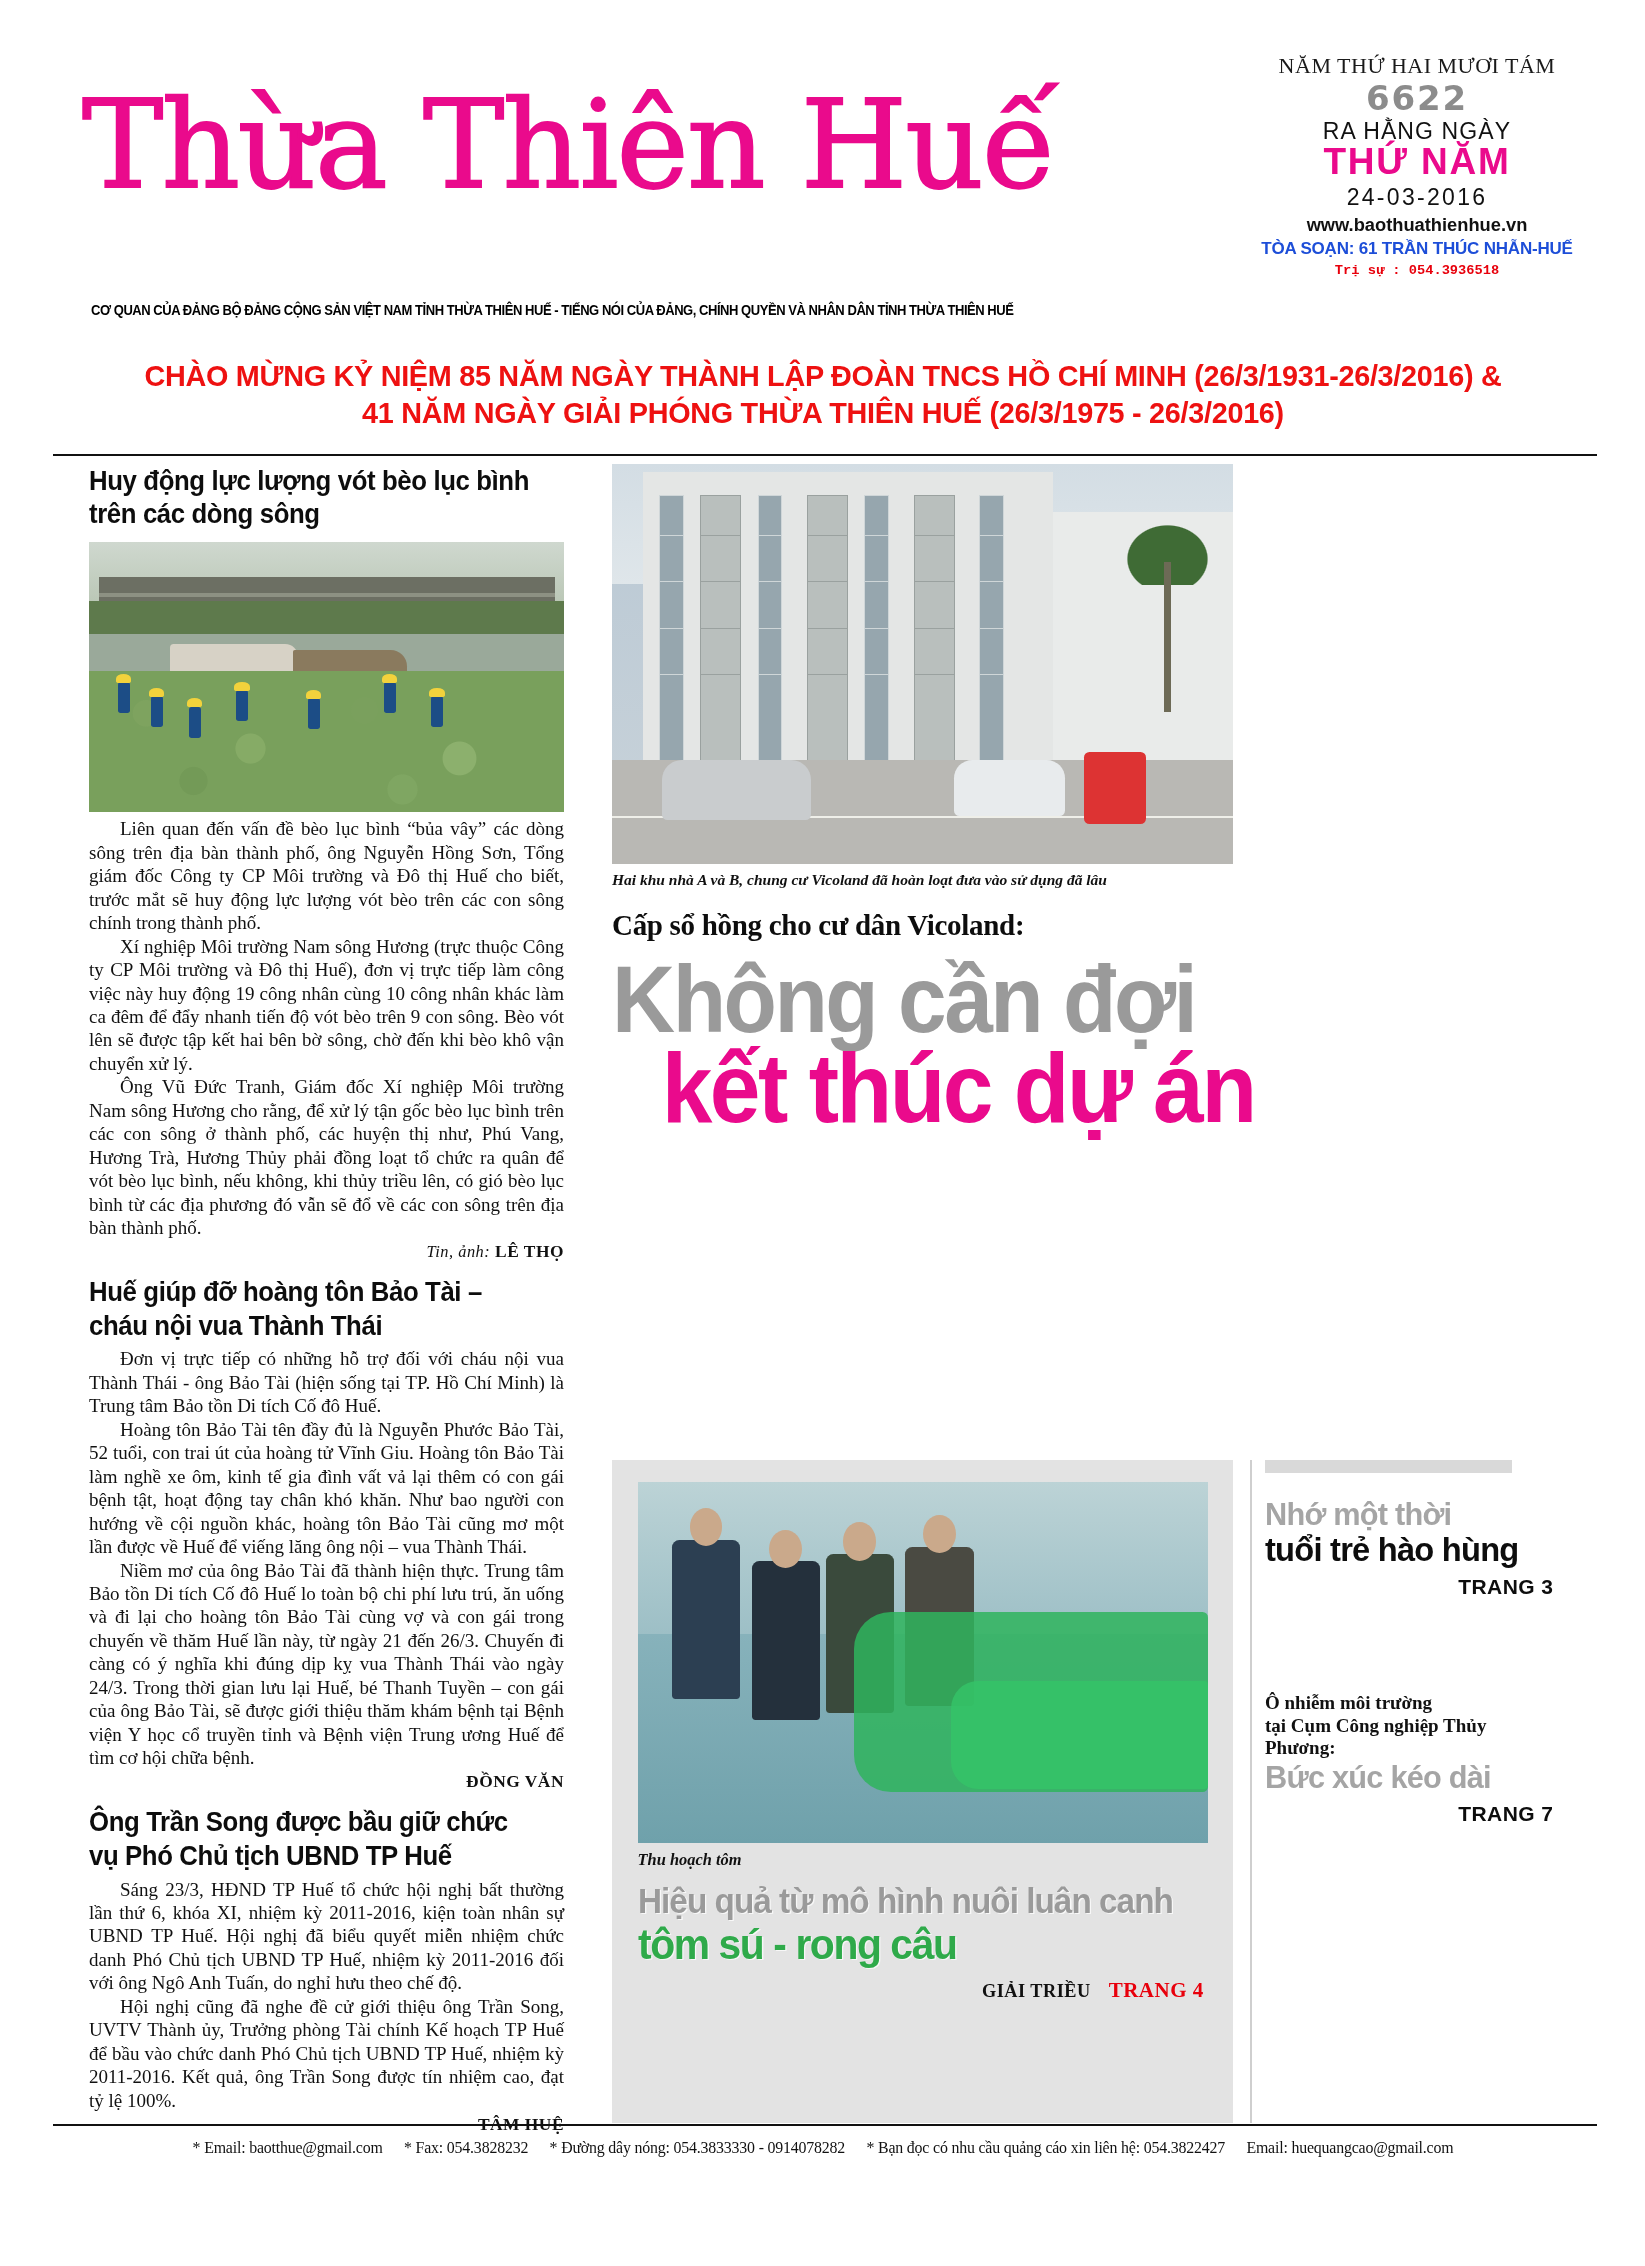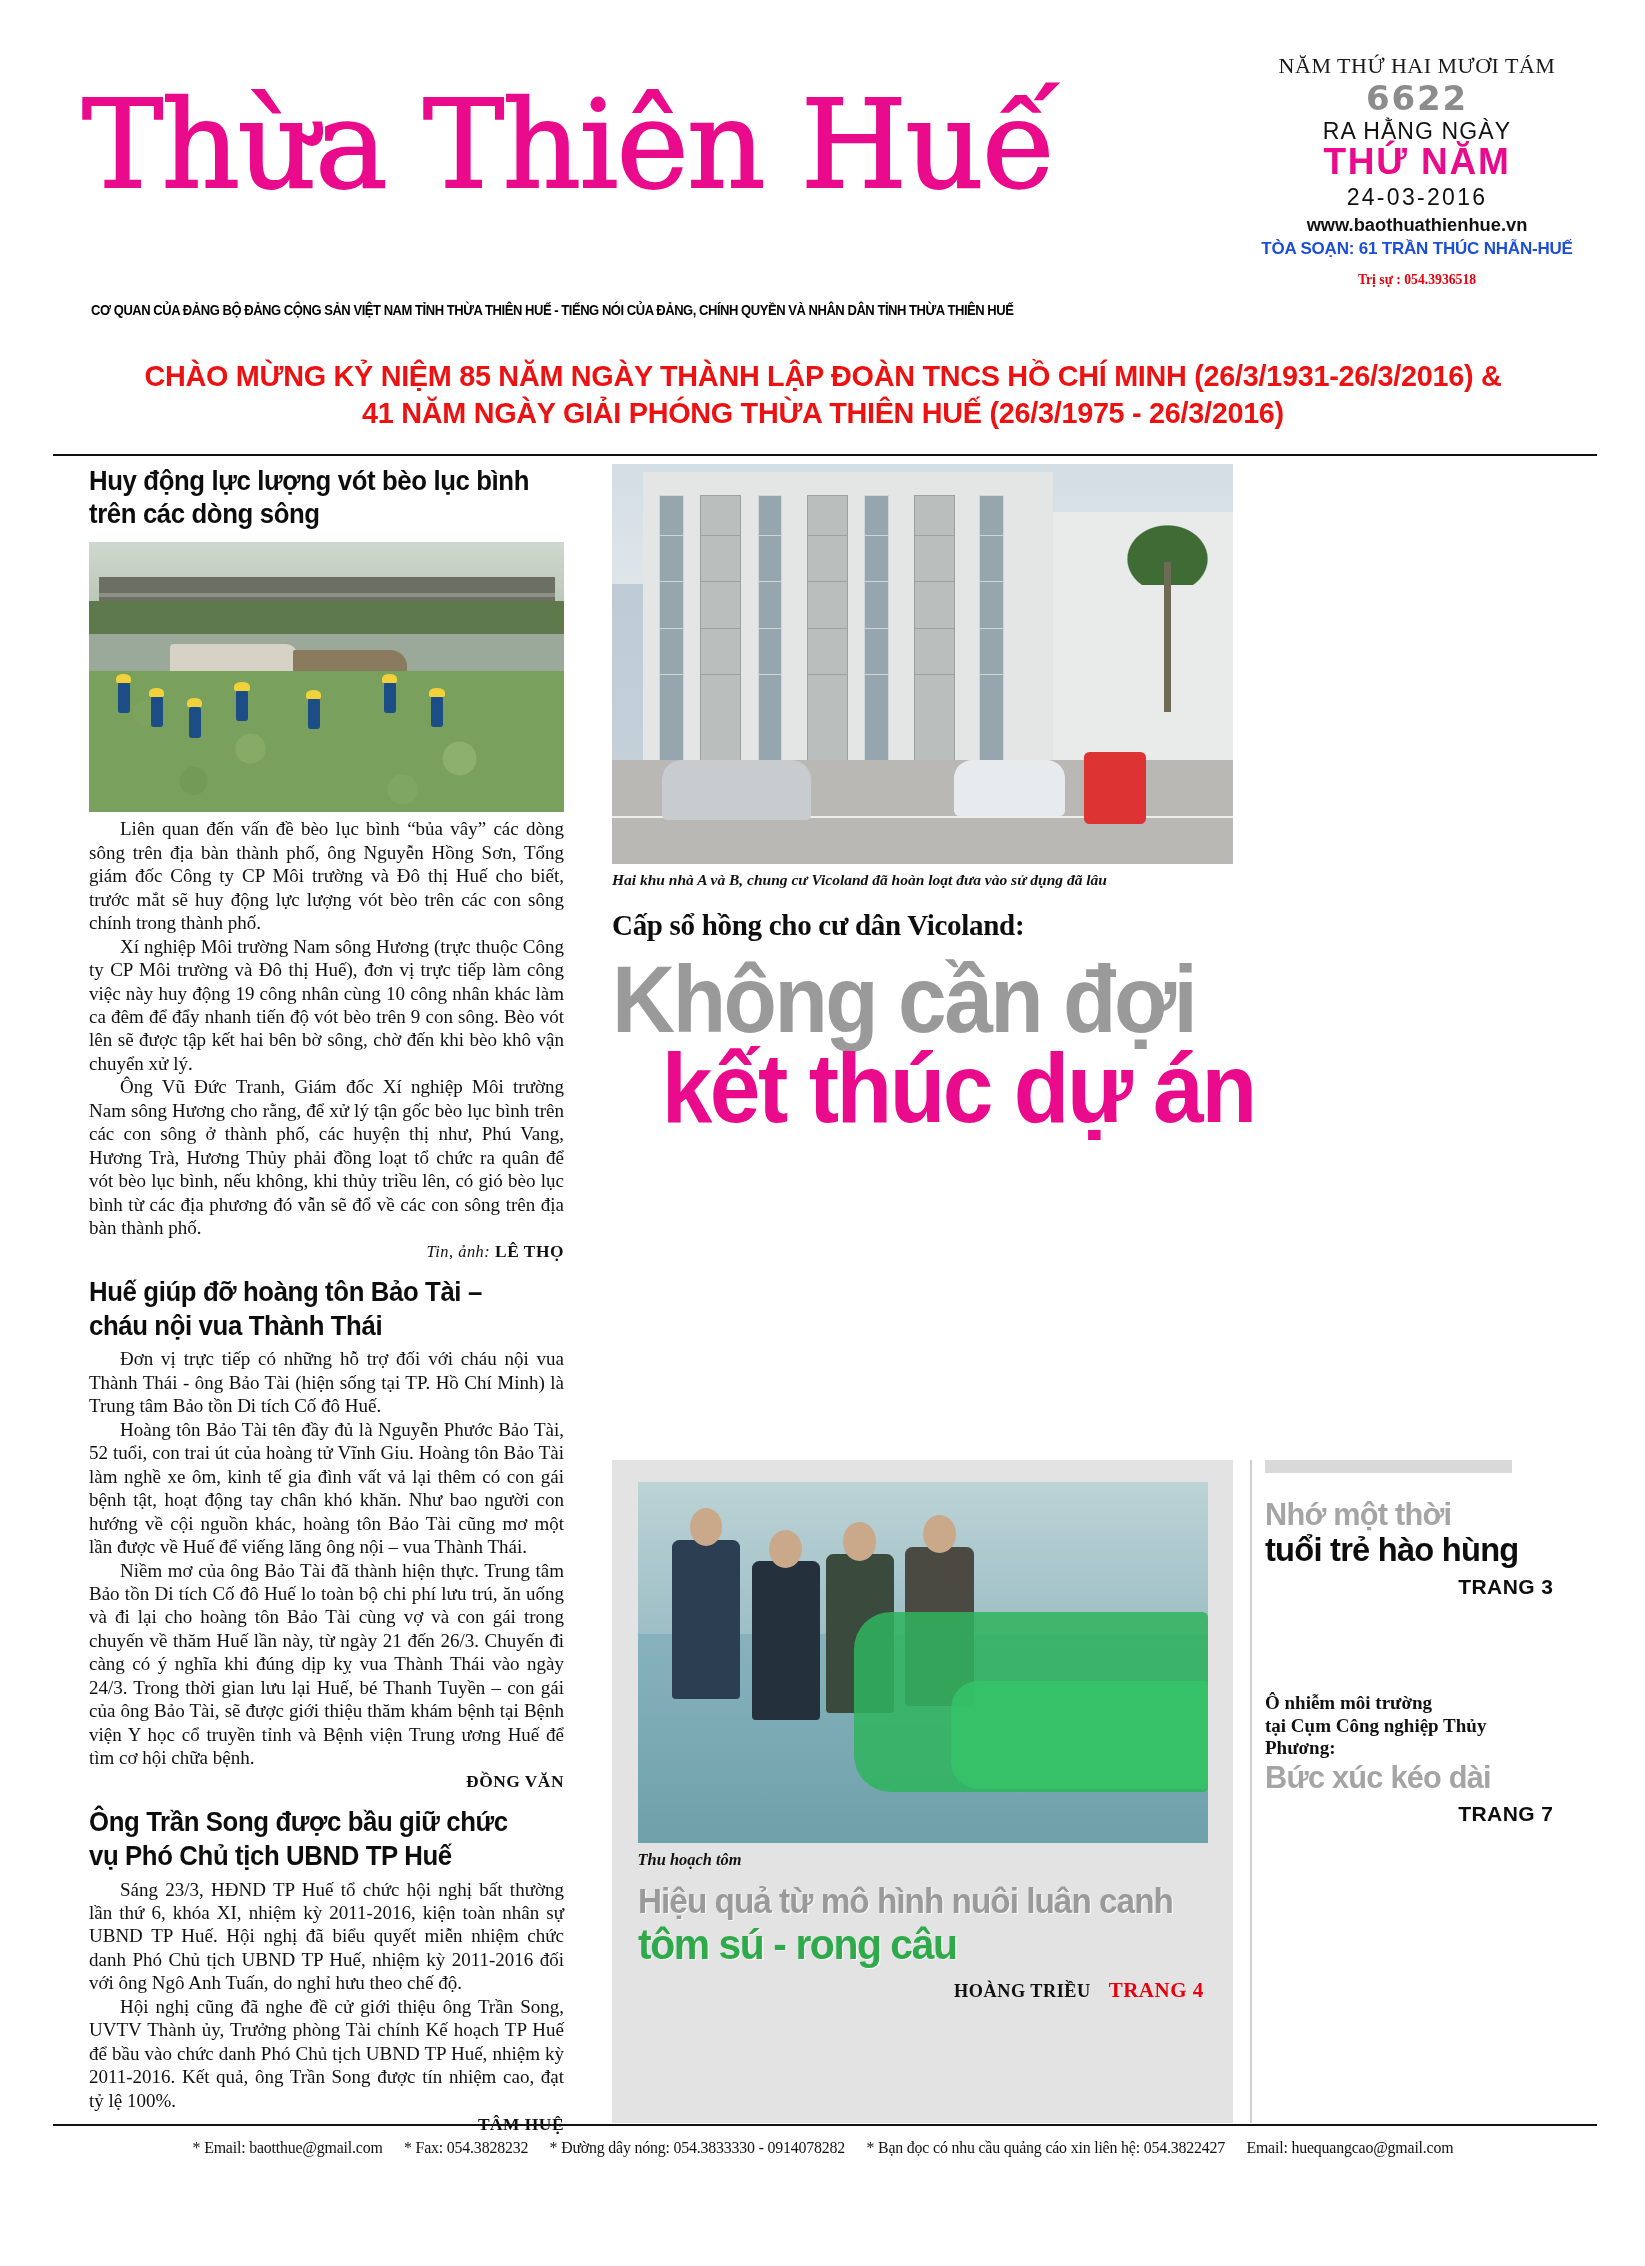--- a/index.html
+++ b/index.html
@@ -103,25 +103,25 @@
   }
   .info-addr {
     font-family: "Liberation Sans", sans-serif;
     font-weight: 700;
     font-size: 17px;
     color: #1d4ed8;
     margin-top: 2.7px;
     letter-spacing: -0.2px;
   }
   .info-phone {
-    font-family: Liberation Serif, serif;
+    font-family: Liberation Mono, monospace;
     font-weight: 700;
     font-size: 13.7px;
     color: #e8000c;
-    margin-top: 13px;
+    margin-top: 4px;
   }
 
   
   .banner {
     position: absolute;
     left: 0; top: 358px;
     width: 1646px;
     text-align: center;
     font-family: "Liberation Sans", sans-serif;
     font-weight: 700;
@@ -600,21 +600,21 @@
             <div class="p" style="left:33%; top:20%; background:#3a4a3c;"></div>
             <div class="p" style="left:47%; top:18%; background:#4a4a42;"></div>
             <div class="net"></div>
             <div class="net2"></div>
           </div>
         </div>
         <div class="cap-shrimp">Thu hoạch tôm</div>
         <div class="panel-hl-1">Hiệu quả từ mô hình nuôi luân canh</div>
         <div class="panel-hl-2">tôm sú - rong câu</div>
         <div class="panel-credit">
-          <span>HOÀNG TRIỀU</span>
+          <span>GIẢI TRIỀU</span>
           <span class="trang">TRANG 4</span>
         </div>
       </div>
     </div>
 
     <div class="right-divider"></div>
 
     <div class="col-right">
       <div class="grey-bar"></div>
 

